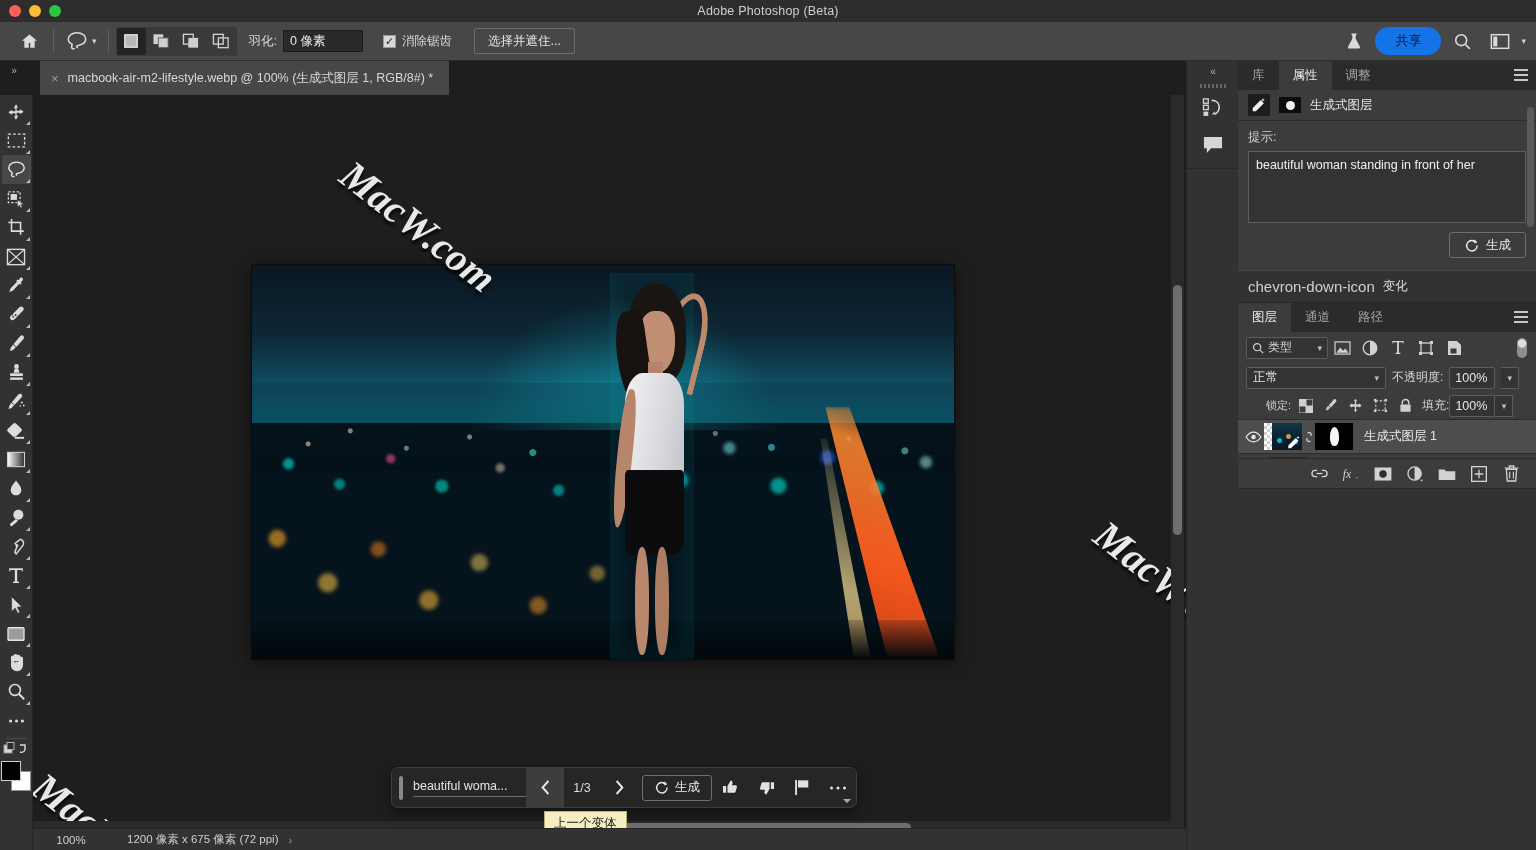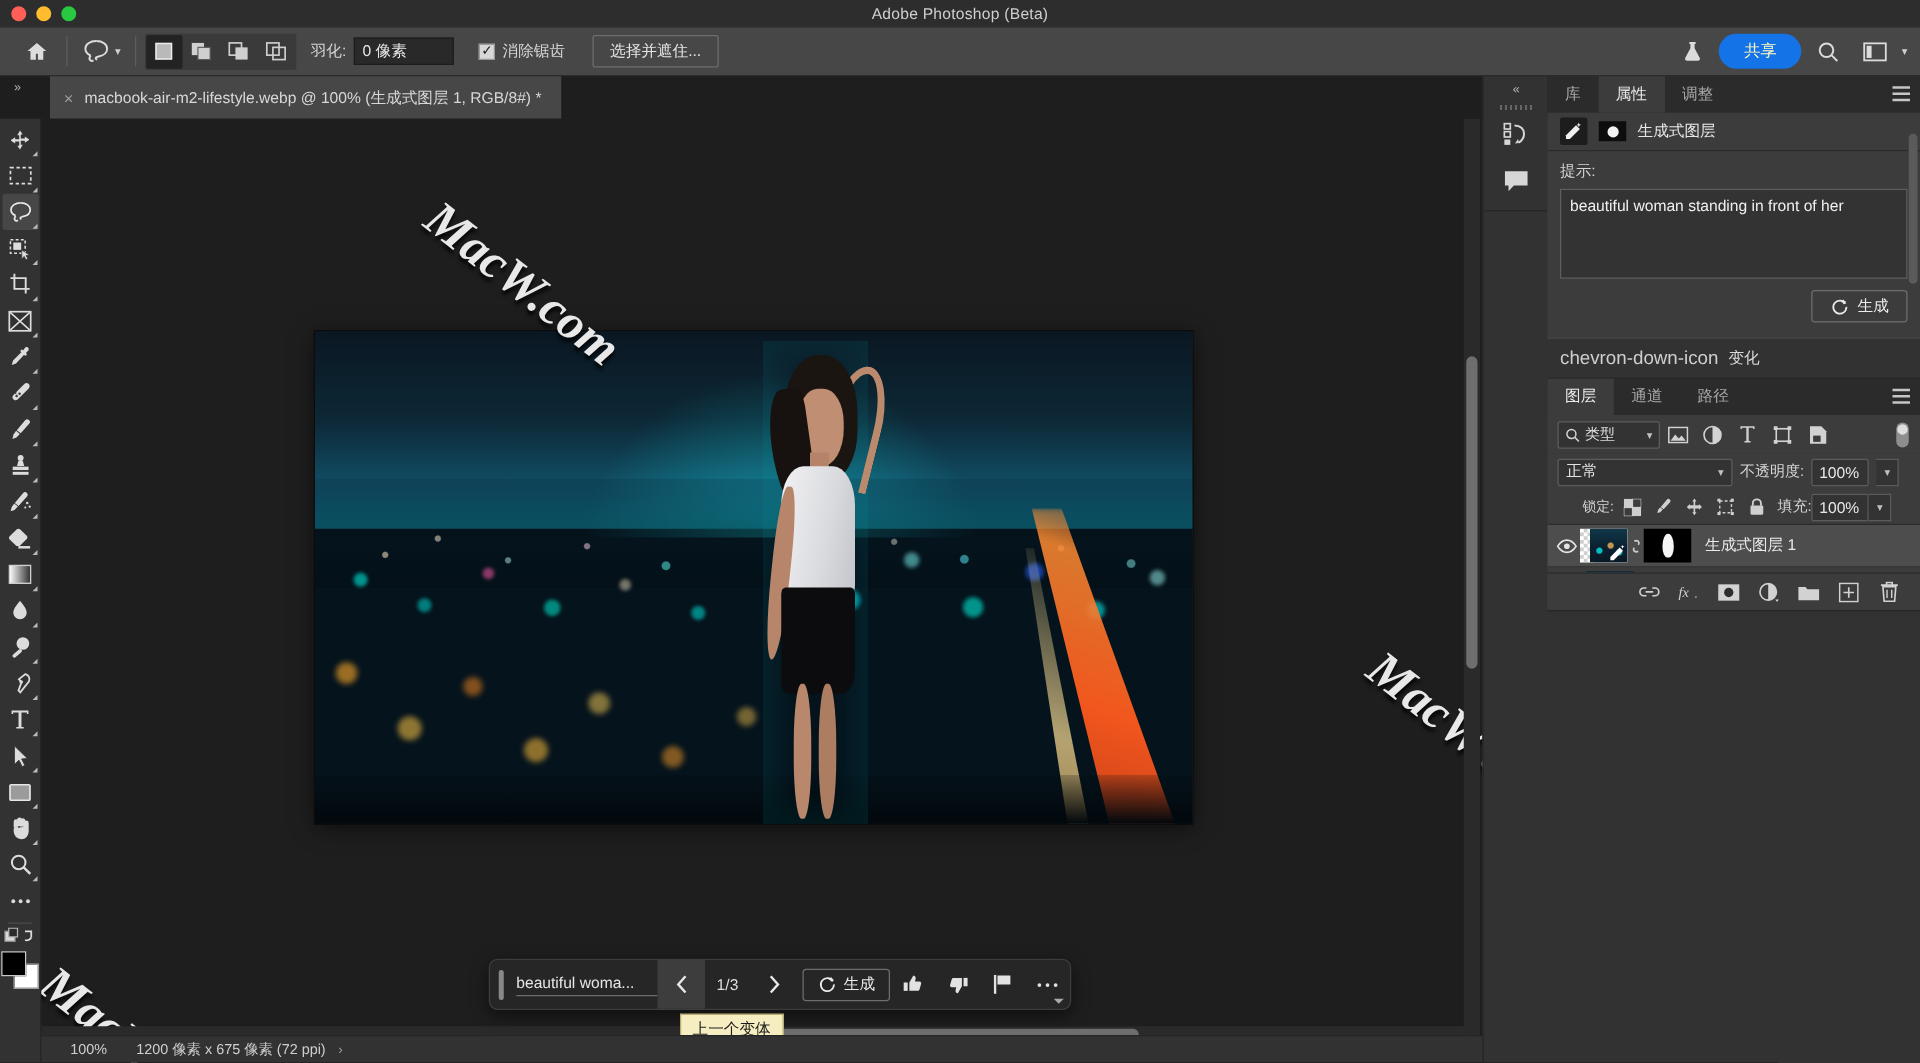--- a/index.html
+++ b/index.html
@@ -59,21 +59,21 @@
     display: flex; align-items: center; justify-content: center;
     color: #1c1c1c; font-size: 11px; line-height: 1;
   }
   .sel-mask-btn {
     margin-left: 22px; height: 26px; padding: 0 13px; background: #474747;
     border: 1px solid #6e6e6e; border-radius: 2px; color: #e4e4e4; font-size: 12.5px;
     display: flex; align-items: center;
   }
   .ob-right { margin-left: auto; display: flex; align-items: center; gap: 4px; padding-right: 10px; }
   .share-btn {
-    background: #1473e6; color: #fef9c3; font-size: 13px; height: 28px;
+    background: #1473e6; color: #0f172a; font-size: 13px; height: 28px;
     padding: 0 20px; border-radius: 14px; display: flex; align-items: center;
   }
 
   
   .tabbar {
     position: absolute; left: 0; top: 61px; width: 1536px; height: 34px;
     background: #1e1e1e;
   }
   .tabbar-left-collapse {
     position: absolute; left: 2px; top: 4px; width: 24px; font-size: 10px;
@@ -282,21 +282,21 @@
     padding: 3px 9px; white-space: nowrap;
   }
 
   
   .statusbar {
     position: absolute; left: 33px; bottom: 0; right: 350px; height: 22px;
     background: #323232; display: flex; align-items: center; gap: 0;
     border-top: 1px solid #262626;
   }
   .st-zoom { width: 76px; text-align: center; font-size: 11.5px; color: #cfcfcf; }
-  .st-dim { font-size: 11.5px; color: #cfcfcf; }
+  .st-dim { font-size: 11.5px; color: #cfcfcf; margin-left: 18px; }
   .st-arrow { font-size: 11px; color: #9f9f9f; margin-left: 10px; }
 
   
   .mini-dock {
     position: absolute; right: 298px; top: 61px; width: 52px; bottom: 0;
     background: #323232; border-left: 1px solid #262626;
   }
   .mini-collapse { width: 52px; height: 20px; display: flex; align-items: center; justify-content: center;
     color: #b5b5b5; font-size: 10px; }
   .mini-grip { width: 26px; height: 4px; margin: 3px auto 0;

